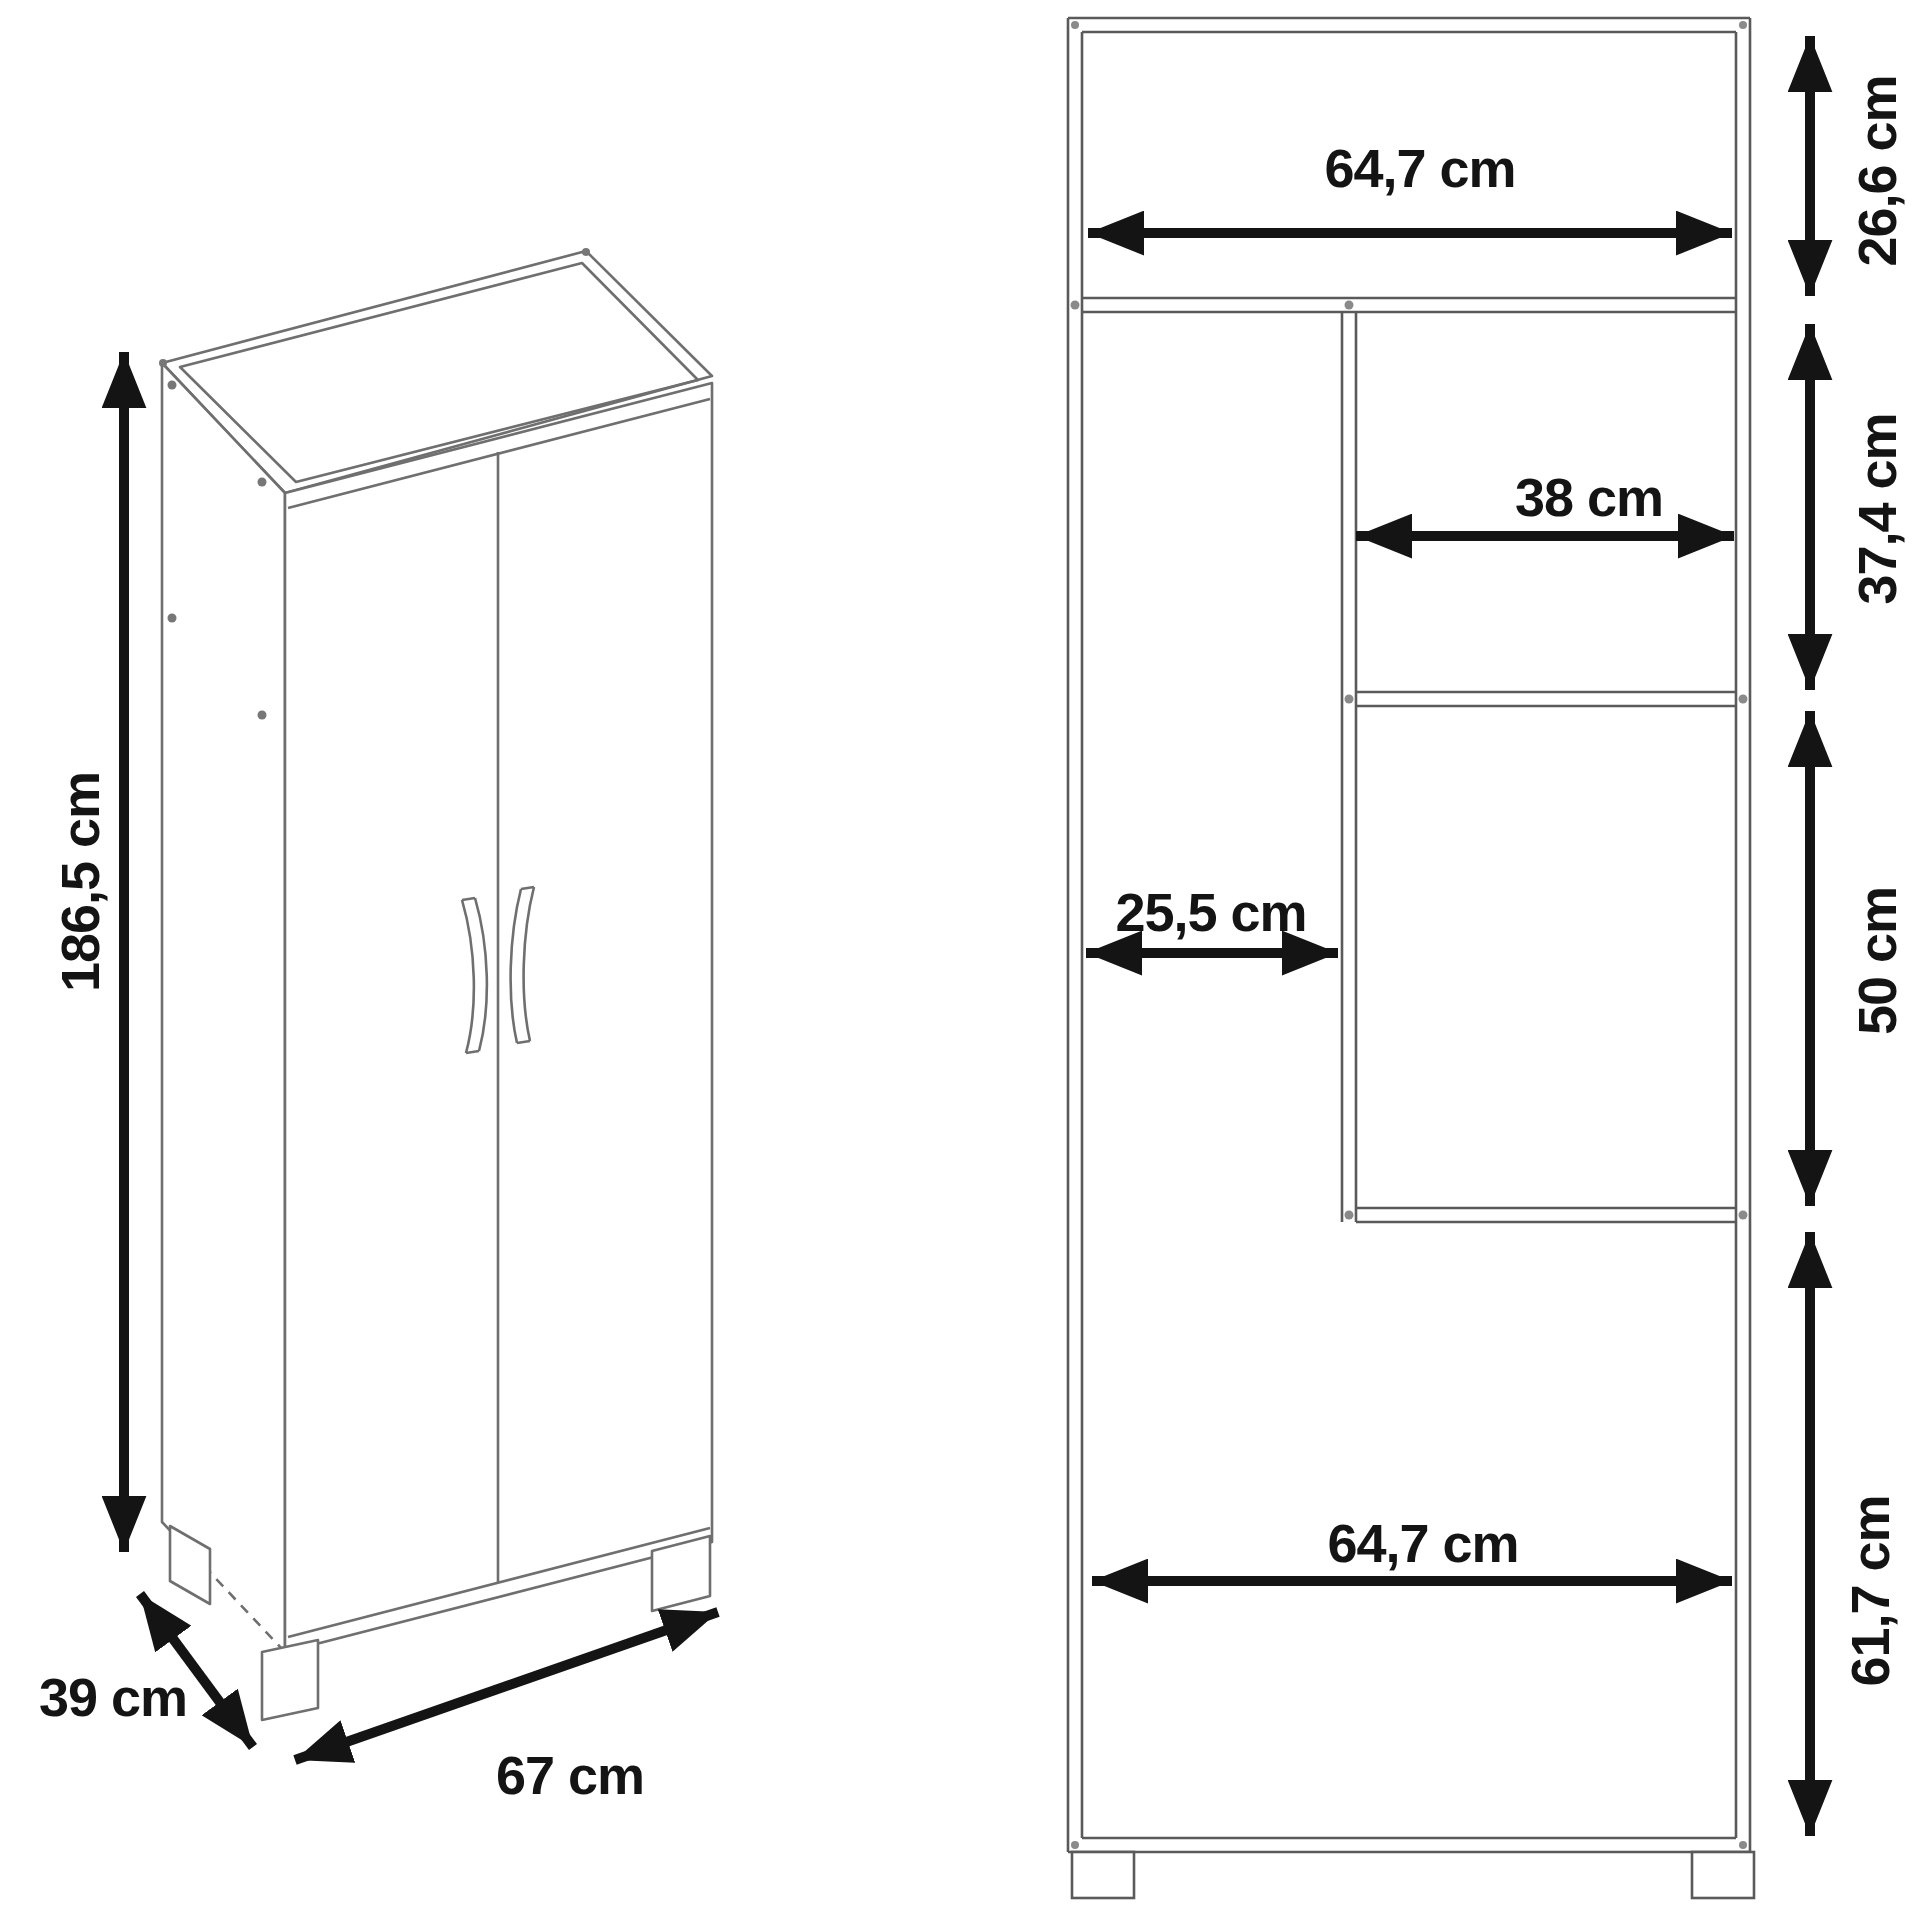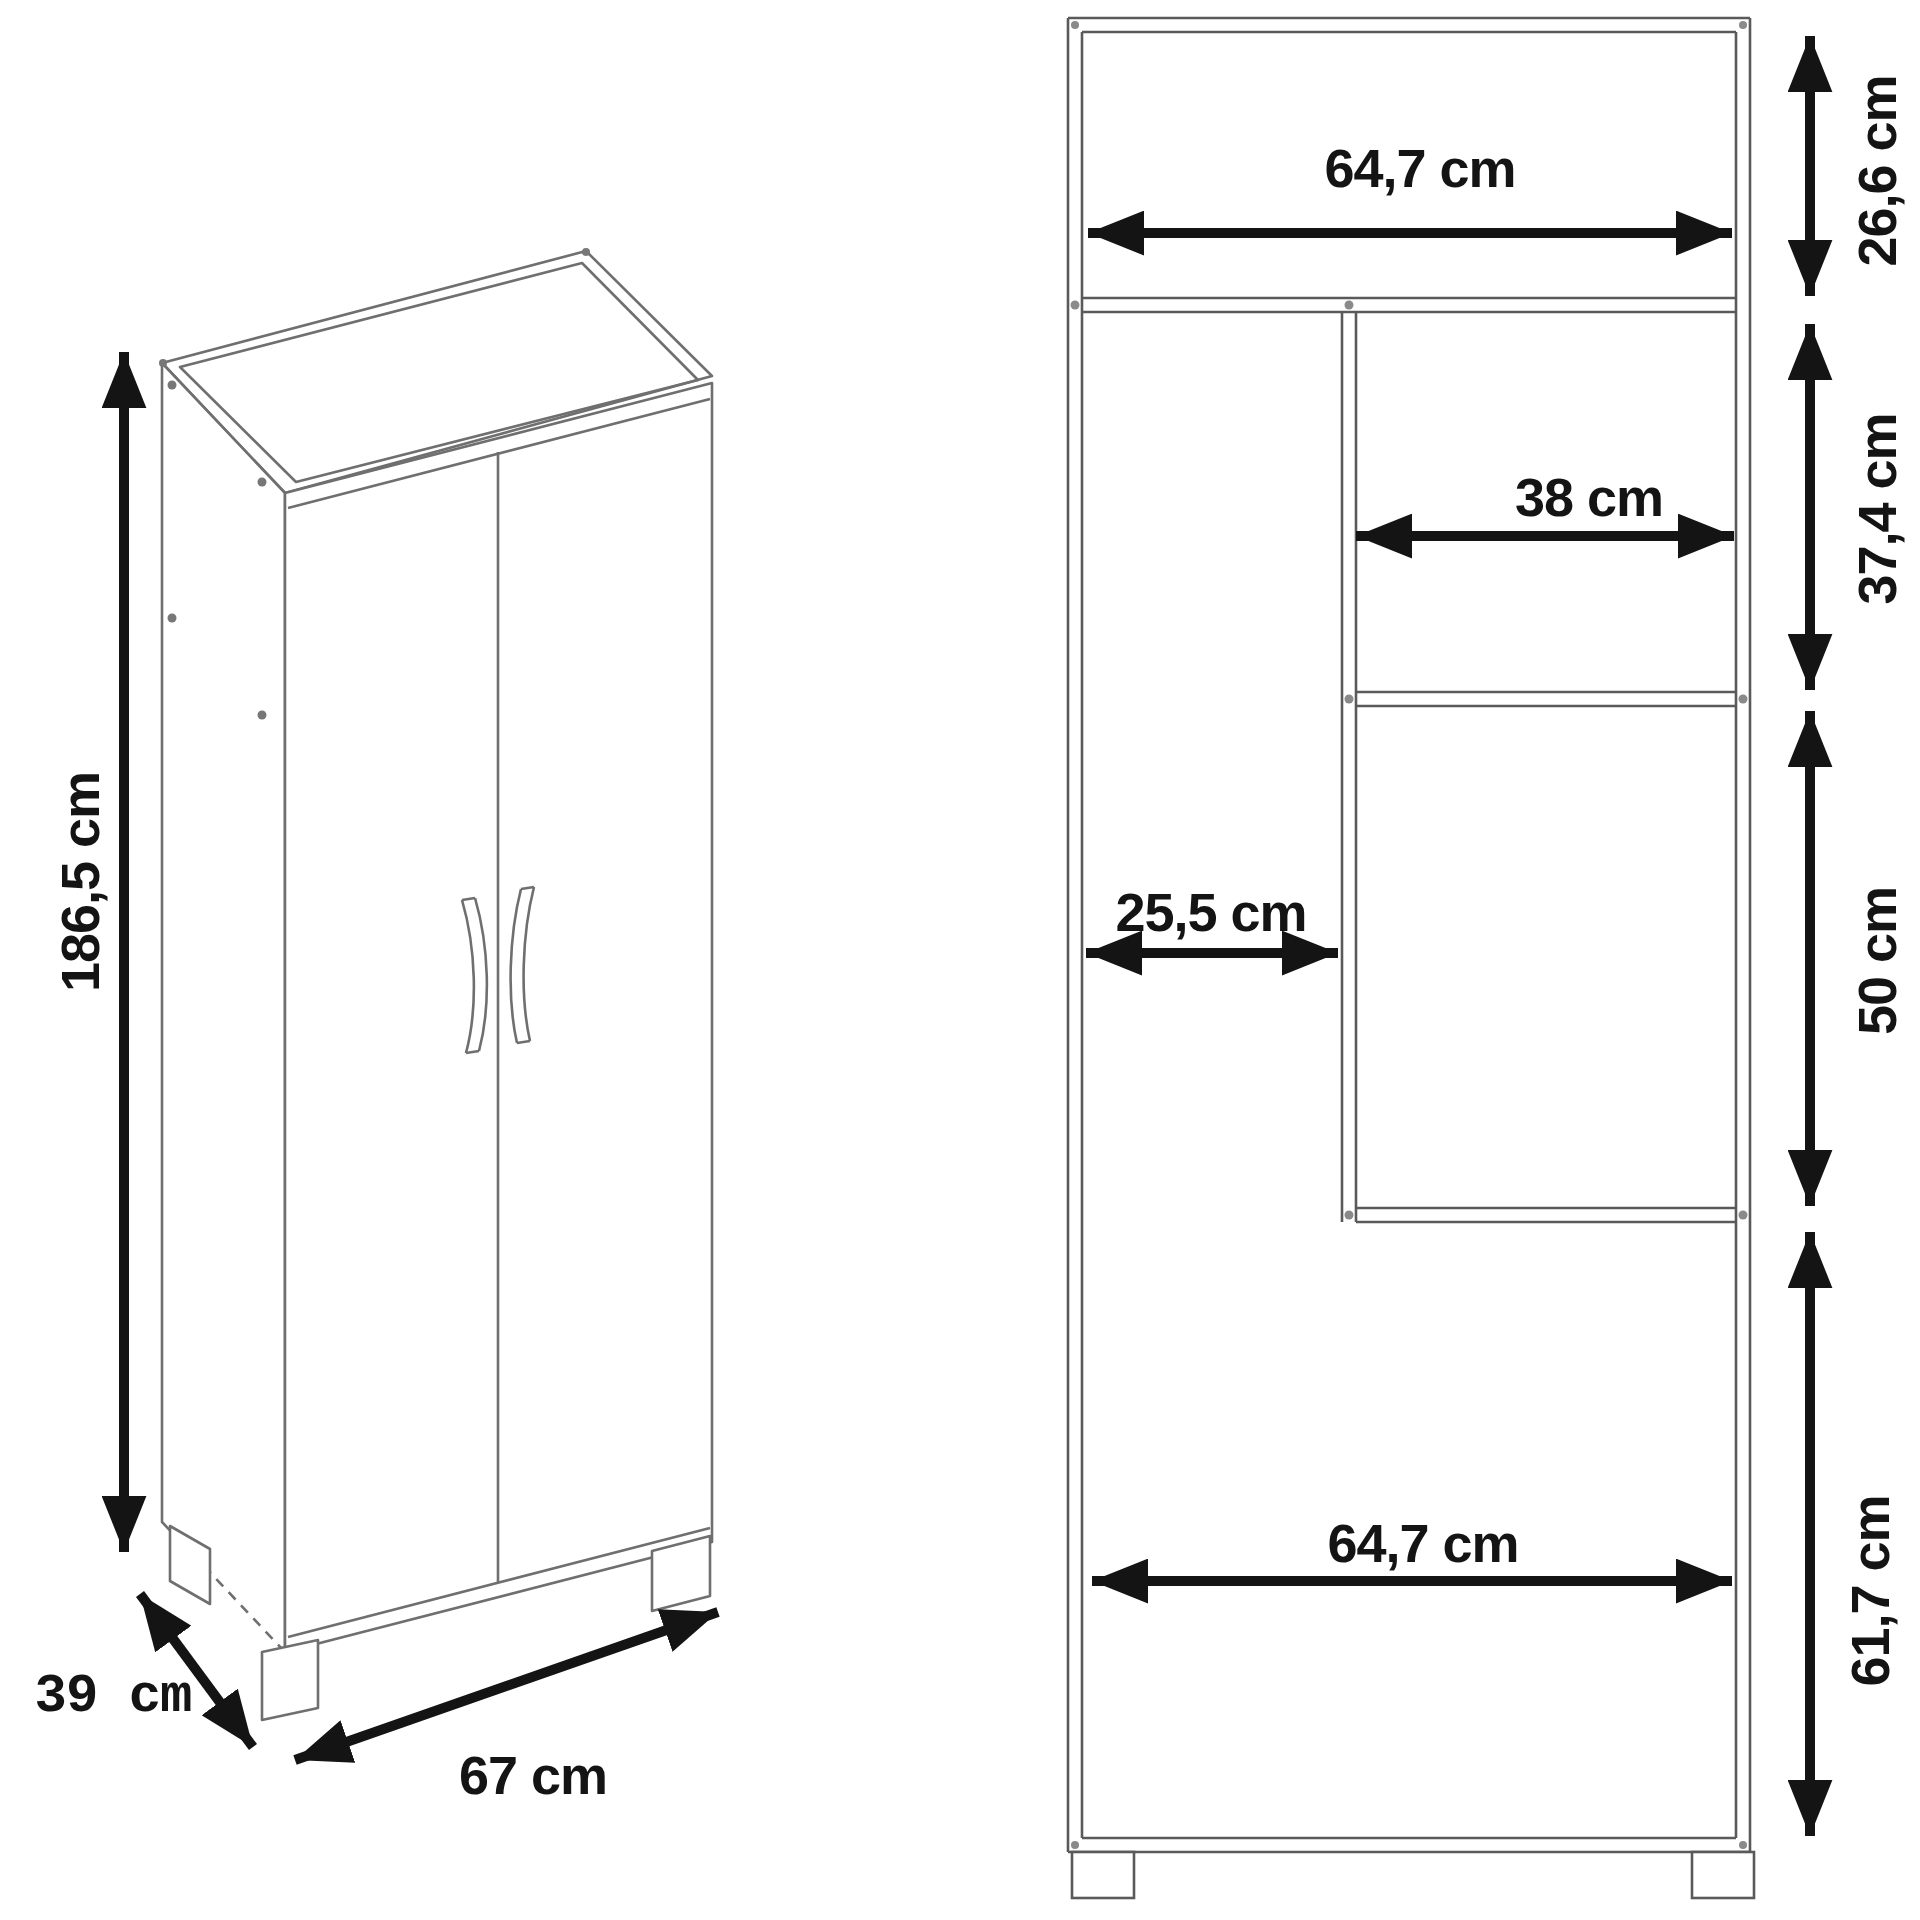--- a/index.html
+++ b/index.html
@@ -149,22 +149,22 @@
       <line x1="1086" y1="953" x2="1338" y2="953" marker-start="url(#arw)" marker-end="url(#arw)"></line>
       <line x1="1092" y1="1581" x2="1732" y2="1581" marker-start="url(#arw)" marker-end="url(#arw)"></line>
       <line x1="1810" y1="36" x2="1810" y2="296" marker-start="url(#arw)" marker-end="url(#arw)"></line>
       <line x1="1810" y1="324" x2="1810" y2="690" marker-start="url(#arw)" marker-end="url(#arw)"></line>
       <line x1="1810" y1="711" x2="1810" y2="1206" marker-start="url(#arw)" marker-end="url(#arw)"></line>
       <line x1="1810" y1="1232" x2="1810" y2="1836" marker-start="url(#arw)" marker-end="url(#arw)"></line>
     </g>
   </svg>
 
   <div class="dim-label rot" style="left:80px;  top:882px;">186,5 cm</div>
-  <div class="dim-label" style="left:113px; top:1697px;font-family:Liberation Mono, monospace;">39 cm</div>
-  <div class="dim-label" style="left:533px; top:1775px;">67 cm</div>
+  <div class="dim-label" style="left:113px; top:1697px;">39 cm</div>
+  <div class="dim-label" style="left:570px; top:1775px;">67 cm</div>
 
   <div class="dim-label" style="left:1420px;top:168px;">64,7 cm</div>
   <div class="dim-label rot" style="left:1877px;top:171px;">26,6 cm</div>
   <div class="dim-label" style="left:1545px;top:497px;margin-left:44px;">38 cm</div>
   <div class="dim-label rot" style="left:1877px;top:509px;">37,4 cm</div>
   <div class="dim-label" style="left:1211px;top:912px;">25,5 cm</div>
   <div class="dim-label rot" style="left:1877px;top:961px;">50 cm</div>
   <div class="dim-label" style="left:1423px;top:1543px;">64,7 cm</div>
   <div class="dim-label rot" style="left:1870px;top:1591px;">61,7 cm</div>
 

